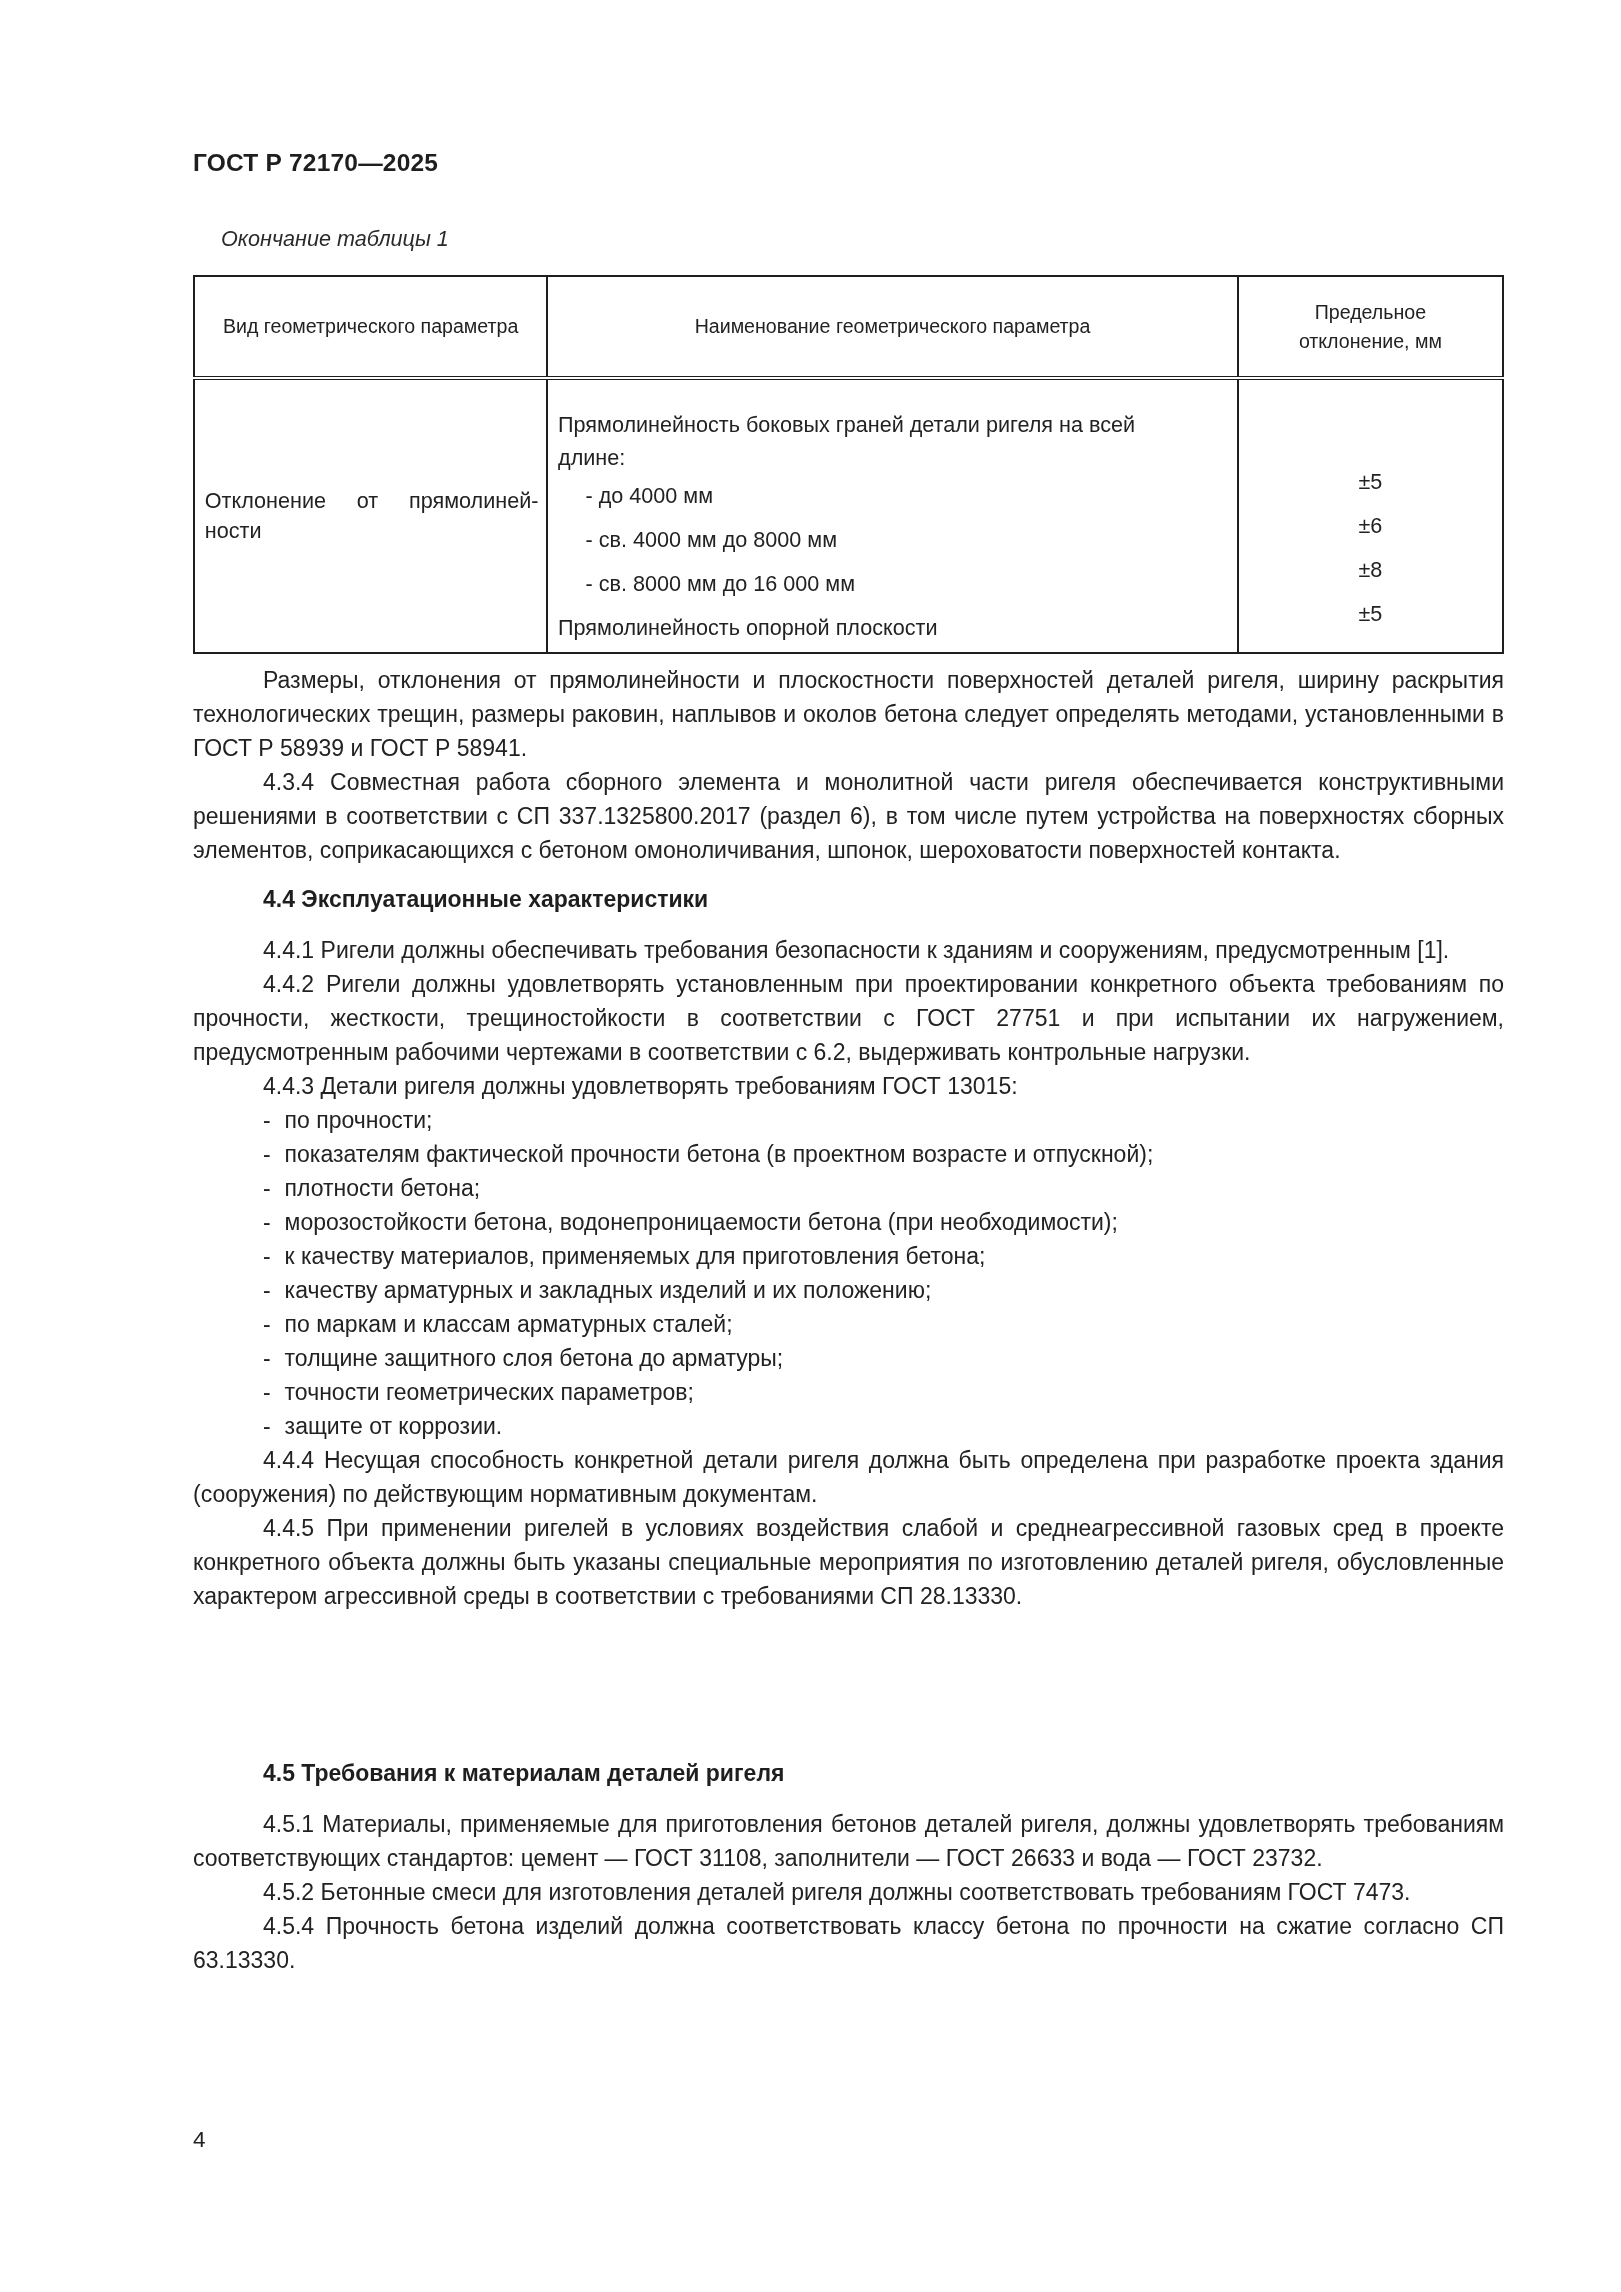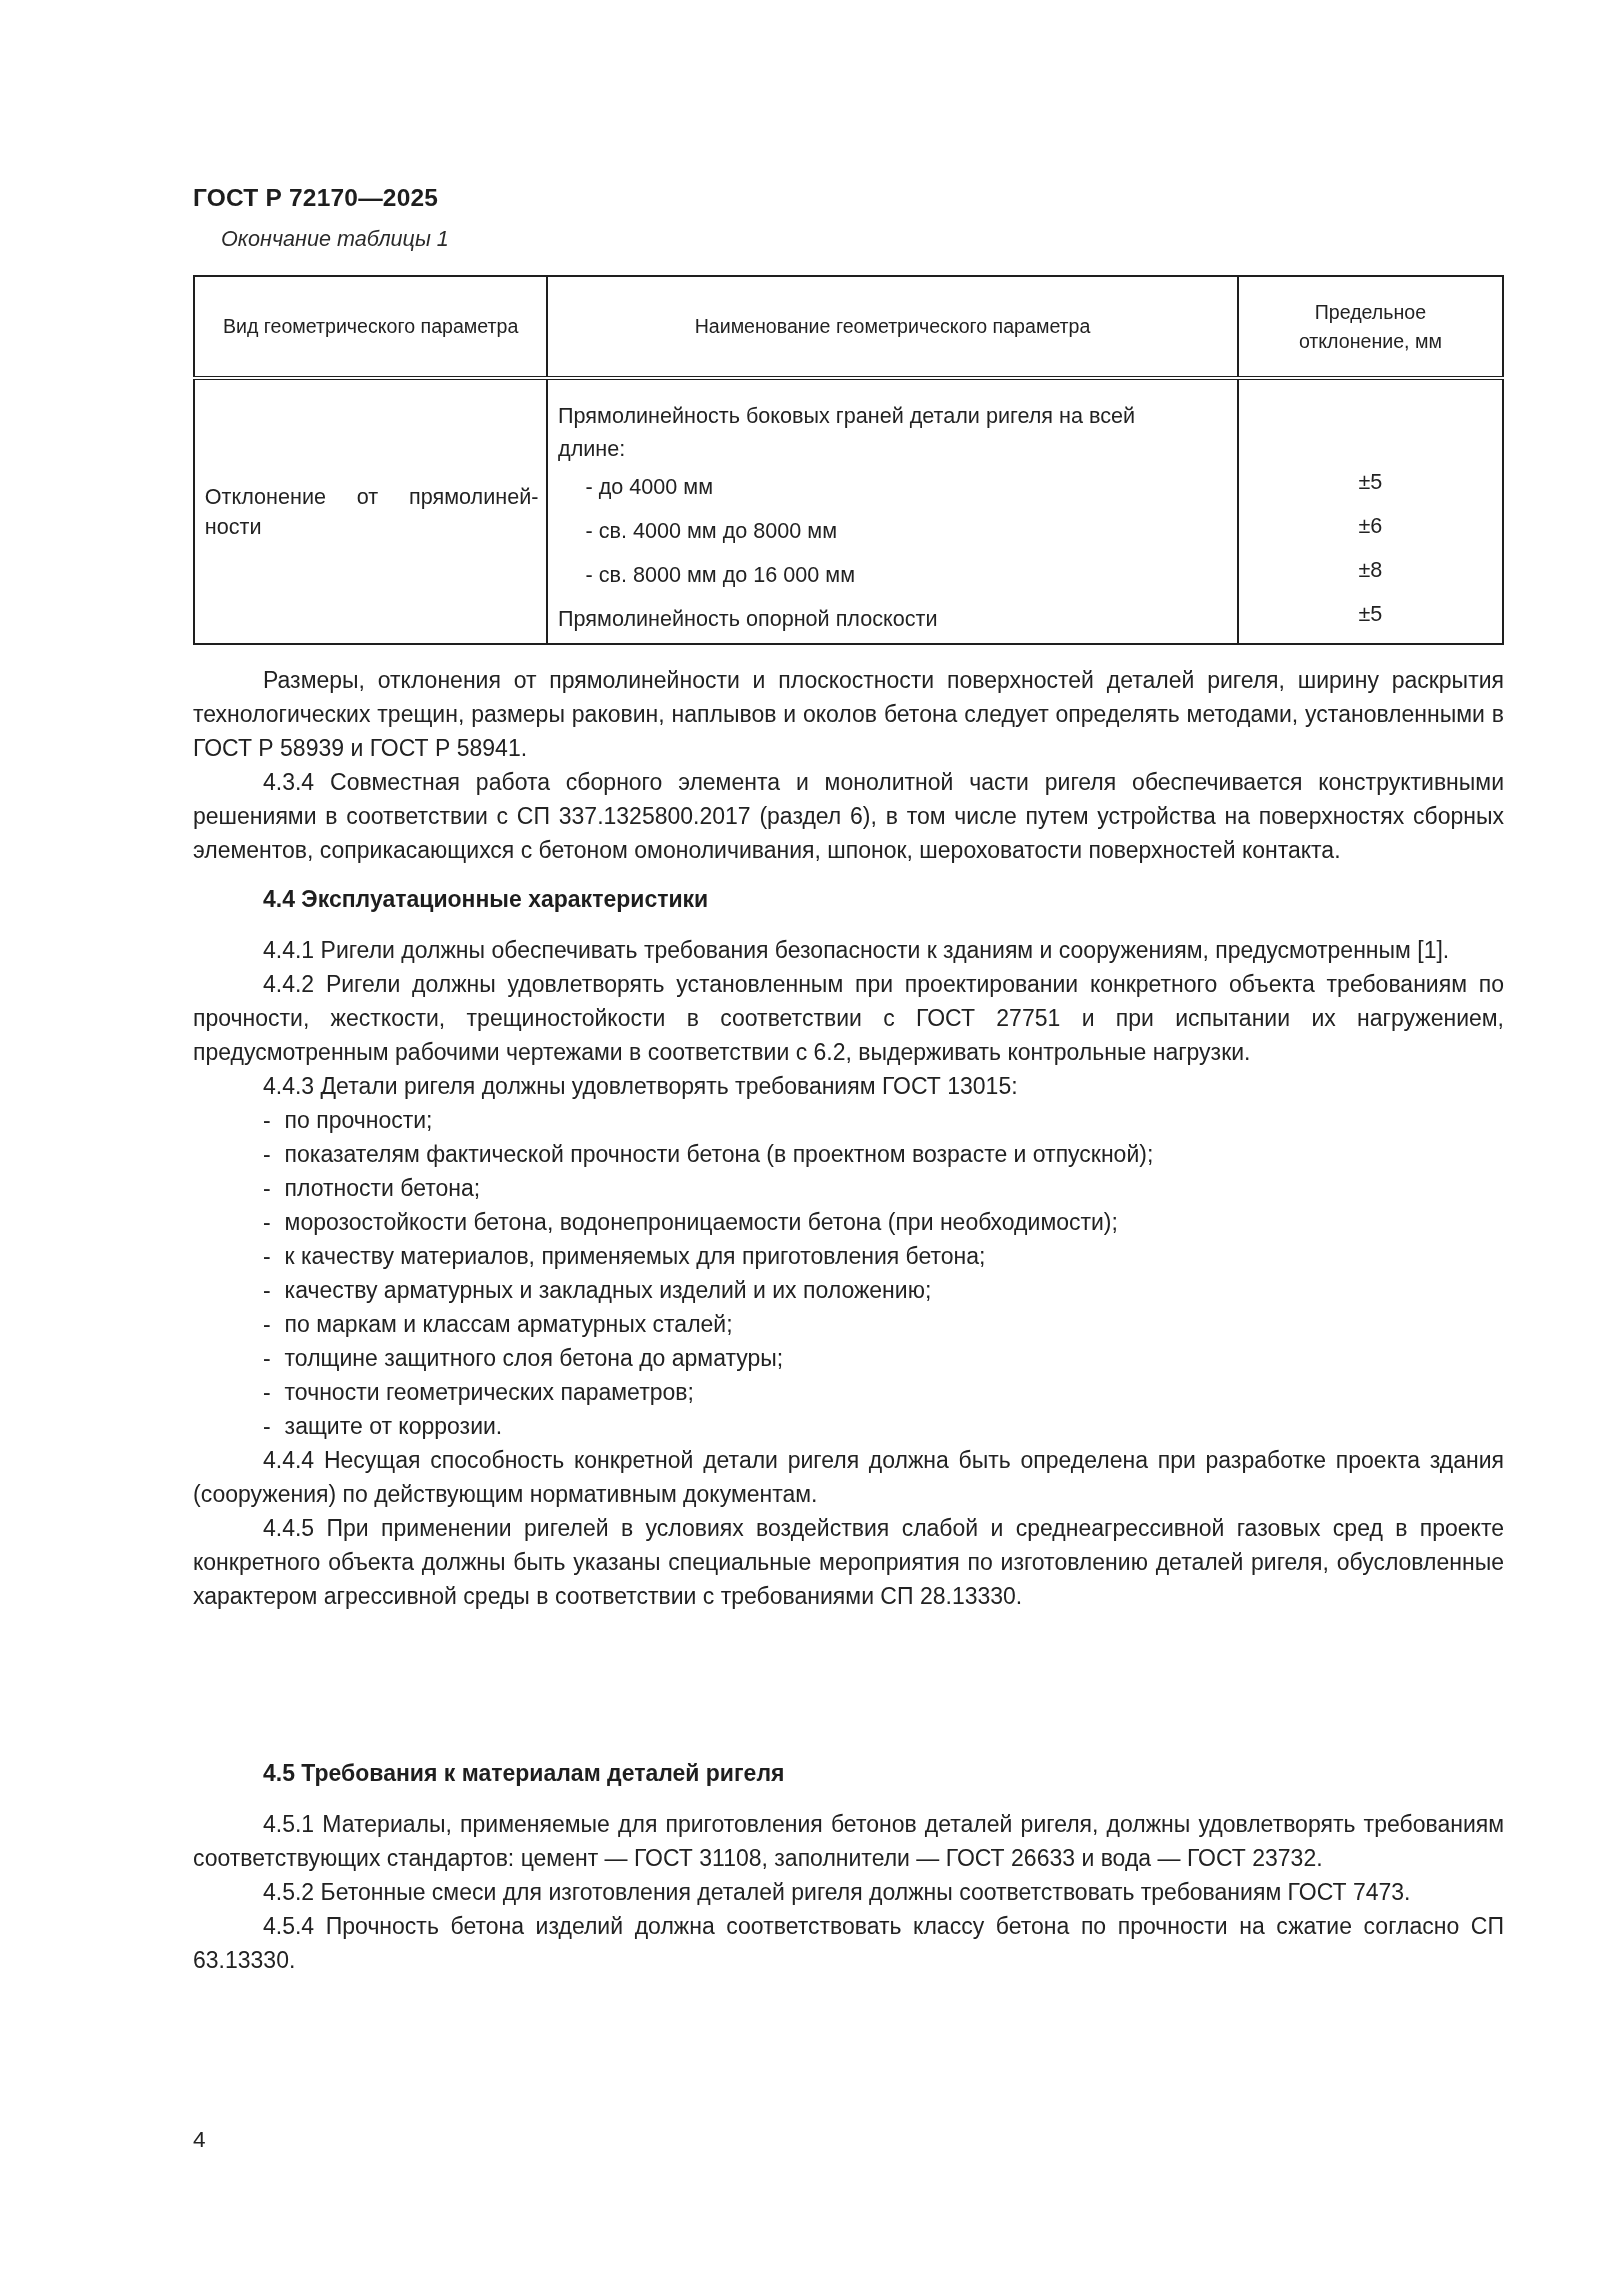--- a/index.html
+++ b/index.html
@@ -1,35 +1,35 @@
 <!DOCTYPE html>
 <html><head>
 <meta charset="utf-8">
 <style>
   html, body { margin:0; padding:0; background:#ffffff; }
   body { width:1621px; height:2293px; position:relative; overflow:hidden;
          font-family:"Liberation Sans", sans-serif; color:#222222; }
   .abs { position:absolute; }
-  .doc-title { left:193px; top:149px; font-size:24.5px; font-weight:bold; color:#1e1e1e; letter-spacing:0.2px;margin-top:35px; }
+  .doc-title { left:193px; top:149px; font-size:24.5px; font-weight:bold; color:#1e1e1e; letter-spacing:0.2px; }
   .table-caption { left:193px; top:226px; font-size:21.6px; font-style:italic; color:#2a2a2a;margin-left:28px; }
 
   .tbl { position:absolute; left:193px; top:275px; width:1311px; border-collapse:collapse;
          font-size:19.6px; color:#222; }
   .tbl td, .tbl th { border:2px solid #1e1e1e; padding:0; vertical-align:middle; font-weight:normal; }
   .tbl thead th { height:99px; text-align:center; line-height:29px; }
   .tbl thead tr { border-bottom:4.9px double #1e1e1e; }
   .tbl thead th { border-bottom:4.9px double #1e1e1e; }
   .col1 { width:353px; }
   .col2 { width:690px; }
   .col3 { width:265px; }
   .tbl .c1 { text-align:justify; text-align-last:left; padding:0 7.8px 0 9.8px; font-size:21.6px; line-height:30px; }
   .tbl .c2 { padding:2px 7.8px 2px 9.8px; font-size:21.6px; vertical-align:top; }
   .tbl .c3 { text-align:center; vertical-align:top; padding:2px 0 2px 0; font-size:21.6px; }
   .c2 .ln, .c3 .ln { height:44px; line-height:44px; white-space:nowrap; }
-  .c2 .ln.first { height:33px; line-height:33px; margin-top:17px; }
+  .c2 .ln.first { height:33px; line-height:33px; margin-top:26px; }
   .c2 .ln.second { height:33px; line-height:33px; }
   .c3 .ln.spacer { height:78px; }
   .c2 .ln.sub { padding-left:27.4px; }
 
   .body { position:absolute; left:193px; width:1311px; font-size:23px; line-height:34px; color:#222; }
   .p { margin:0; text-align:justify; text-indent:70px; }
   .p.last-left { text-align-last:left; }
   .h { margin:0; font-weight:bold; text-indent:70px; font-size:23px; color:#1e1e1e; }
   .li { margin:0; padding-left:70px; white-space:nowrap; }
   .li .dash { display:inline-block; width:21.6px; }

